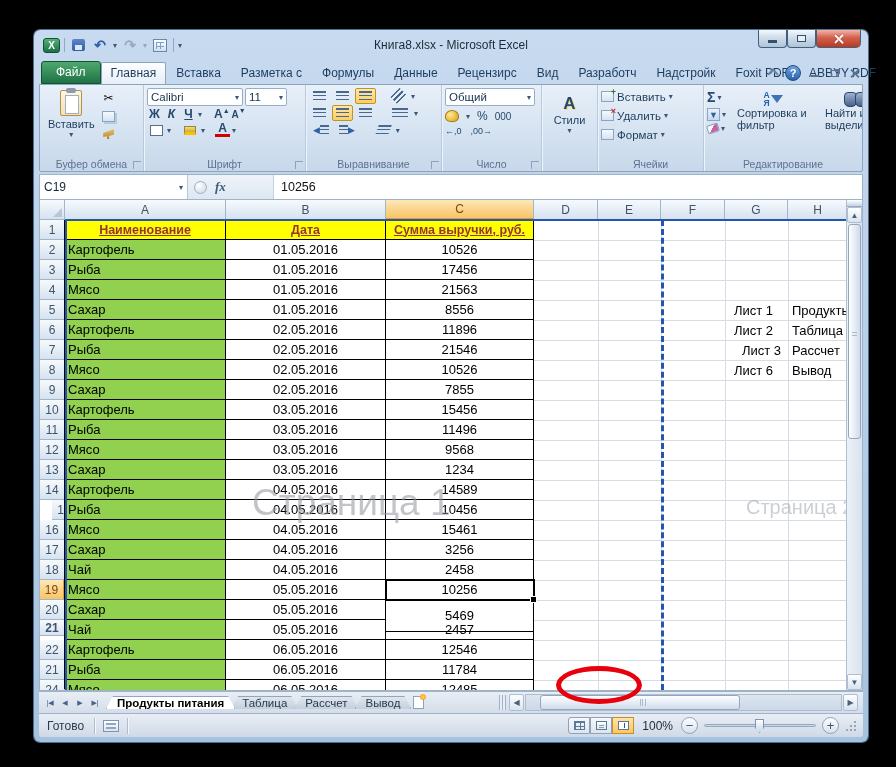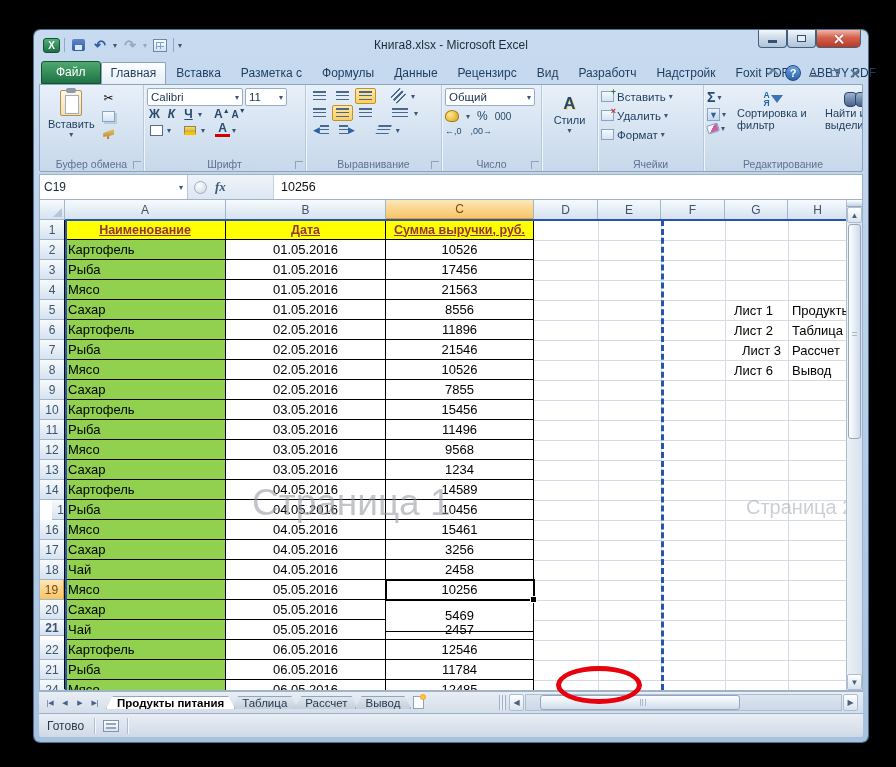--- a/index.html
+++ b/index.html
@@ -603,16 +603,36 @@
         </div>
       <div class="sbtn" style="width:15px;height:auto">▶</div>
     </div>
   </div>
 
   <div id="statusbar">
     <span id="ready">Готово</span>
     <span class="vsep"></span>
     <span id="macro-ico"></span>
     <span class="vsep"></span>
+    <div id="status-right">
+      <div style="display:flex">
+        <span class="viewbtn first">
+            <span class="vb-grid"></span>
+          </span>
+        <span class="viewbtn">
+            <span class="vb-page"></span>
+          </span>
+        <span class="viewbtn active">
+            <span class="vb-break"></span>
+          </span>
+      </div>
+      <span id="zoom-label">100%</span>
+      <span class="zoombtn">−</span>
+      <span id="zoomtrack">
+          <span id="zoomthumb"></span>
+        </span>
+      <span class="zoombtn">+</span>
+      <span id="resize-grip"></span>
+    </div>
   </div>
 </div>
 
 <div id="red-ellipse"></div>
 
 </body></html>

